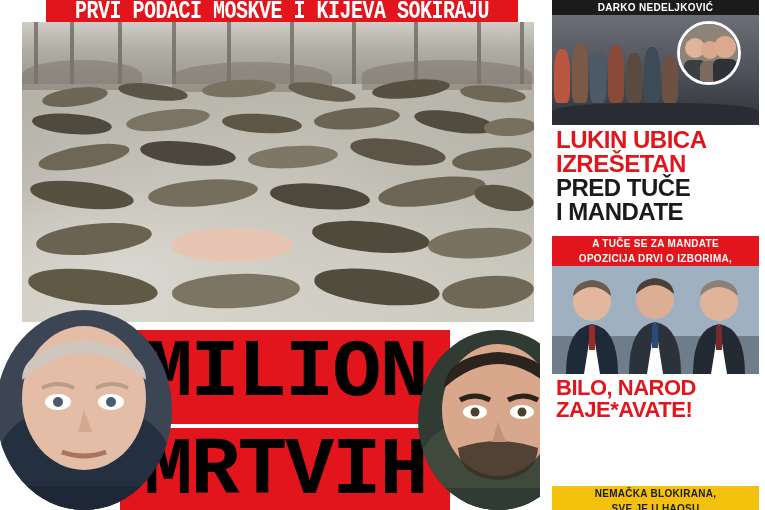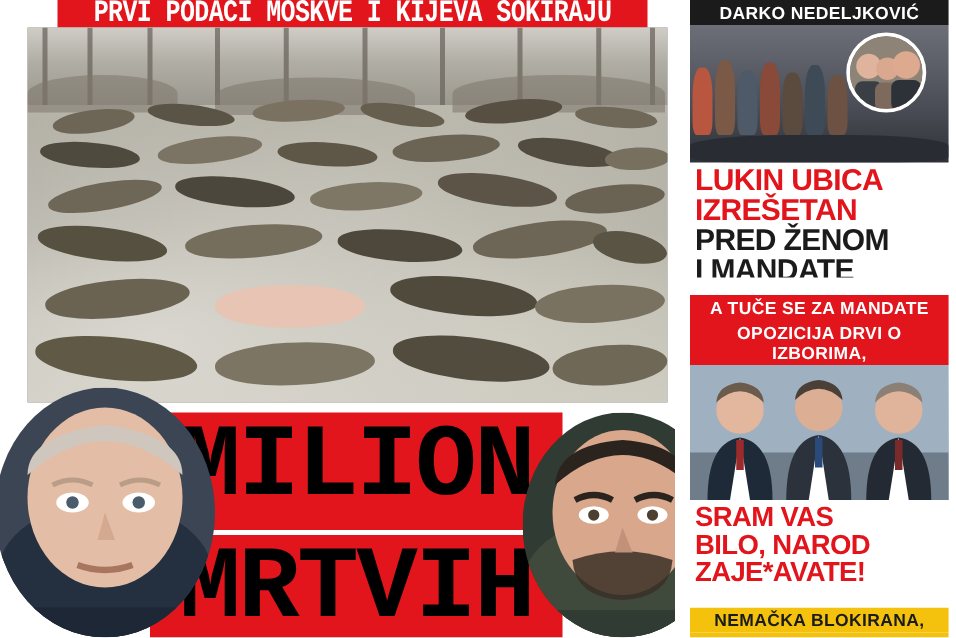--- a/index.html
+++ b/index.html
@@ -41,21 +41,21 @@
   .face-putin{left:-4px;top:310px;width:176px;height:200px;}
   .face-zel{left:418px;top:330px;width:160px;height:180px;}
 
   
   .right-col{position:absolute;left:546px;top:0;width:219px;height:510px;background:#ffffff;}
 
   .card{position:absolute;left:6px;width:207px;background:#ffffff;overflow:hidden;}
   .card1{top:0;height:222px;}
   .card2{top:236px;height:234px;}
 
-  .mini-banner{background:#1b1b1b;color:#ffffff;font-weight:bold;font-size:14px;
+  .mini-banner{background:#1b1b1b;color:#ffffff;font-weight:bold;font-size:10px;
     text-align:center;letter-spacing:.3px;padding:2px 0;}
   .mini-banner.red{background:#e1151b;}
   .mini-banner.yellow{background:#f4c20d;color:#1b1b1b;}
 
   .photo1{position:relative;width:100%;height:110px;overflow:hidden;
     background:linear-gradient(180deg,#6c6f78 0%,#4a4d55 60%,#2f3137 100%);}
   .crowd{position:absolute;border-radius:40% 40% 20% 20%;}
   .circle-inset{position:absolute;right:18px;top:6px;width:58px;height:58px;border-radius:50%;
     border:3px solid #ffffff;overflow:hidden;background:#6b5d54;}
 
@@ -199,21 +199,21 @@
             <circle cx="30" cy="26" r="9" fill="#d9a88f"></circle>
             <rect x="20" y="37" width="20" height="23" rx="6" fill="#7d6a5c"></rect>
             <circle cx="45" cy="23" r="11" fill="#dda98f"></circle>
             <rect x="33" y="35" width="24" height="25" rx="6" fill="#2d3138"></rect>
           </svg>
         </div>
       </div>
       <div class="headline-block">
         <span class="hl s1">LUKIN UBICA</span>
         <span class="hl s1">IZREŠETAN</span>
-        <span class="hl s1 dark">PRED ŽENOM</span>
+        <span class="hl s1 dark">PRED TUČE</span>
         <span class="hl s1 dark">I MANDATE</span>
       </div>
     </div>
 
     <div class="card card2">
       <div class="mini-banner red">A TUČE SE ZA MANDATE</div>
       <div class="mini-banner red">OPOZICIJA DRVI O IZBORIMA,</div>
       <div class="photo2">
         <svg width="207" height="108" viewBox="0 0 207 108">
           <rect width="207" height="108" fill="#9fb0c0"></rect>
@@ -232,21 +232,20 @@
           <rect x="100" y="58" width="6" height="24" fill="#2a4a7a"></rect>
 
           <circle cx="167" cy="36" r="19" fill="#e0b49a"></circle>
           <path d="M148 30 Q167 12 186 30 Q185 16 167 14 Q149 16 148 30Z" fill="#8c8076"></path>
           <path d="M141 108 Q141 62 167 58 Q193 62 193 108Z" fill="#232a33"></path>
           <path d="M167 58 L159 108 L175 108Z" fill="#ffffff"></path>
           <rect x="164" y="60" width="6" height="24" fill="#7a2a2a"></rect>
         </svg>
       </div>
       <div class="headline-block">
-        <span class="hl s2">SRAM VAS</span>
         <span class="hl s2">BILO, NAROD</span>
         <span class="hl s2">ZAJE*AVATE!</span>
       </div>
     </div>
 
     <div class="cut-note">
       <div class="mini-banner yellow">NEMAČKA BLOKIRANA,</div>
       <div class="mini-banner yellow">SVE JE U HAOSU</div>
     </div>
 

